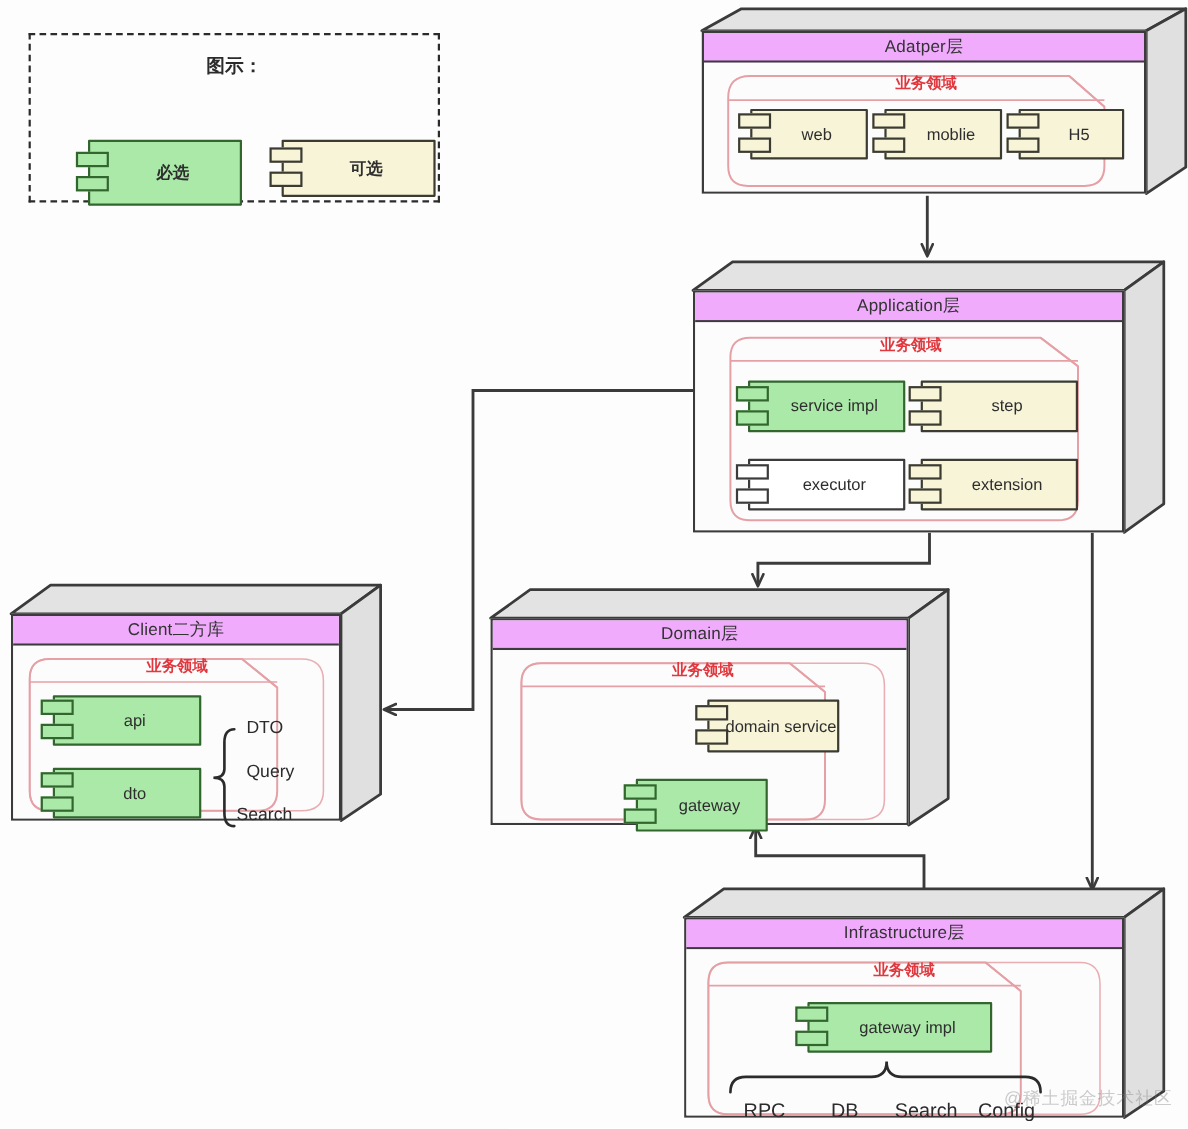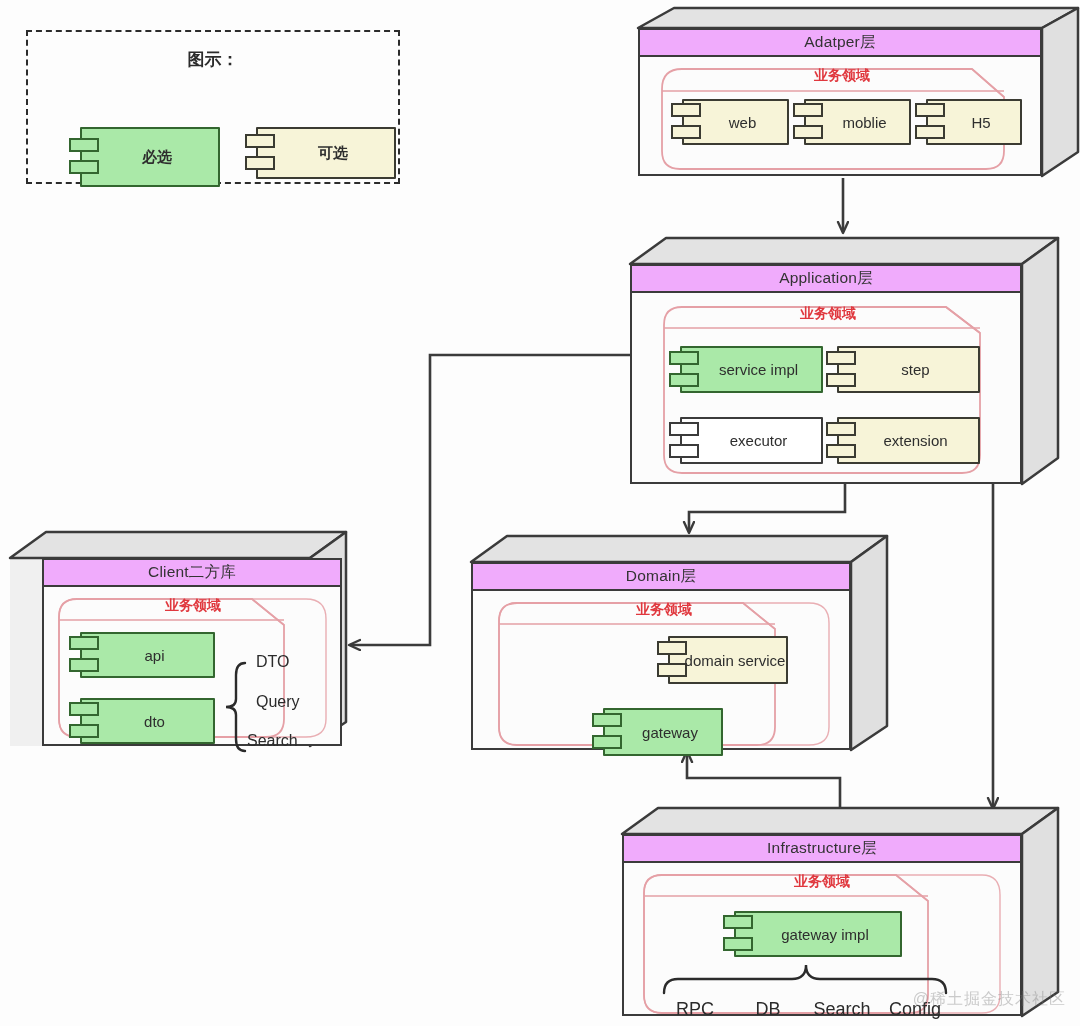--- a/index.html
+++ b/index.html
@@ -282,21 +282,21 @@
       </div>
     </div>
   </div>
 
   <div class="node" style="left:8px; top:530px; width:340px; height:218px;">
     <svg class="layer" style="width:340px;height:218px;left:0;top:0;" viewBox="0 0 340 218">
       <path d="M2,28 L38,2 L338,2 L338,192 L302,216 L2,216 Z" fill="#f0f0f0" stroke="none"></path>
       <path d="M2,28 L38,2 L338,2 L302,28 Z" fill="#e3e3e3" stroke="#3b3b3b" stroke-width="2.5" stroke-linejoin="round"></path>
       <path d="M302,28 L338,2 L338,192 L302,216 Z" fill="#e0e0e0" stroke="#3b3b3b" stroke-width="2.5" stroke-linejoin="round"></path>
     </svg>
-    <div class="face" style="left:2px; top:28px; width:300px; height:188px;margin-left:32px;">
+    <div class="face" style="left:2px; top:28px; width:300px; height:188px;">
       <div class="titlebar">Client二方库</div>
       <div class="body">
         <div class="domainframe" style="left:10px; top:6px; width:278px; height:148px;">
           <svg width="278" height="148" viewBox="0 0 278 148">
             <path d="M5,24 Q5,6 23,6 L198,6 L230,32 L230,126 Q230,144 212,144 L23,144 Q5,144 5,126 Z" fill="none" stroke="#e5a0a6" stroke-width="1.8"></path>
             <path d="M5,27 L230,27" fill="none" stroke="#e5a0a6" stroke-width="1.5"></path>
             <path d="M198,6 L230,32" fill="none" stroke="#e5a0a6" stroke-width="1.6"></path>
             <path d="M5,24 Q5,6 23,6 L252,6 Q272,6 272,26 L272,126 Q272,144 252,144 L23,144 Q5,144 5,126 Z" fill="none" stroke="#e5a0a6" stroke-width="1.4" opacity="0.85"></path>
           </svg>
           <div class="df-label">业务领域</div>
@@ -320,21 +320,21 @@
         <svg style="position:absolute;left:178px;top:74px;width:28px;height:92px;" viewBox="0 0 28 92">
           <path d="M23,2 Q14,2 14,14 L14,38 Q14,46 4,46 Q14,46 14,54 L14,78 Q14,90 23,90" fill="none" stroke="#2b2b2b" stroke-width="2.4" stroke-linecap="round"></path>
         </svg>
         <div class="bracetext" style="left:212px; top:66px;">DTO</div>
         <div class="bracetext" style="left:212px; top:106px;">Query</div>
         <div class="bracetext" style="left:203px; top:145px;">Search</div>
       </div>
     </div>
   </div>
 
-  <div class="node" style="left:469px; top:534px; width:420px; height:218px;">
+  <div class="node" style="left:444px; top:534px; width:420px; height:218px;">
     <svg class="layer" style="width:420px;height:218px;left:0;top:0;" viewBox="0 0 420 218">
       <path d="M2,28 L38,2 L418,2 L418,192 L382,216 L2,216 Z" fill="#f0f0f0" stroke="none"></path>
       <path d="M2,28 L38,2 L418,2 L382,28 Z" fill="#e3e3e3" stroke="#3b3b3b" stroke-width="2.5" stroke-linejoin="round"></path>
       <path d="M382,28 L418,2 L418,192 L382,216 Z" fill="#e0e0e0" stroke="#3b3b3b" stroke-width="2.5" stroke-linejoin="round"></path>
     </svg>
     <div class="face" style="left:2px; top:28px; width:380px; height:188px;">
       <div class="titlebar">Domain层</div>
       <div class="body">
         <div class="domainframe" style="left:20px; top:6px; width:342px; height:152px;">
           <svg width="342" height="152" viewBox="0 0 342 152">

